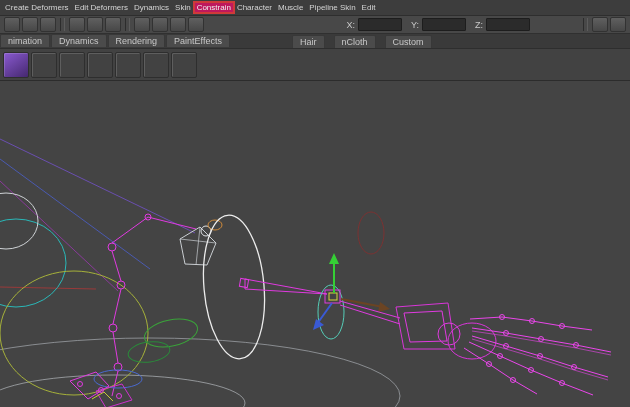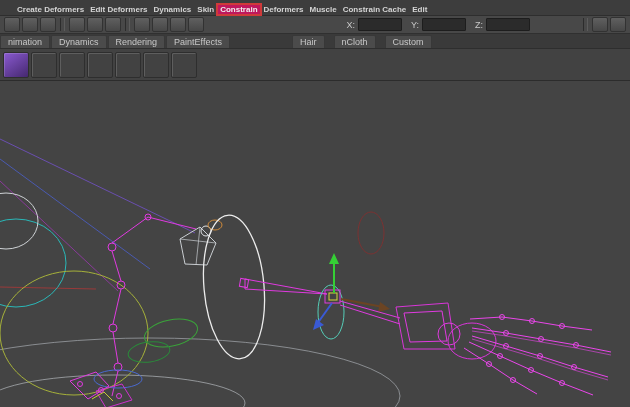--- a/index.html
+++ b/index.html
@@ -2,39 +2,39 @@
 <html><head>
 <meta charset="utf-8">
 <style>
   html,body{margin:0;padding:0;background:#333;}
   #app{position:relative;width:630px;height:407px;overflow:hidden;
        font-family:"Liberation Sans",sans-serif;font-size:9px;color:#d6d6d6;
        background:#444;user-select:none;}
 
   
   .menubar{position:relative;z-index:40;height:15px;background:#3d3d3d;
-           border-bottom:1px solid #2e2e2e;display:flex;align-items:flex-end;padding:0 14px;font-weight:bold;}
+           border-bottom:1px solid #2e2e2e;display:flex;align-items:center;padding:0 2px;}
   .menu-item{padding:1px 2px;margin:0 1px;font-size:8px;color:#d4d4d4;white-space:nowrap;cursor:default;}
   .menu-item.active{background:#be185d;color:#f0f0f0;position:relative;}
   .menu-item.active::after{content:"";position:absolute;left:-2px;top:-1px;right:-2px;bottom:-1px;
            border:2px solid #cf3a3a;pointer-events:none;}
 
   
   .statusline{position:relative;z-index:20;height:17px;background:#484848;border-bottom:1px solid #303030;
            display:flex;align-items:center;padding:0 3px;}
   .sl-sep{width:3px;height:13px;border-left:1px solid #2c2c2c;border-right:1px solid #5c5c5c;margin:0 3px;}
   .sl-icon{width:14px;height:13px;margin:0 1px;background:linear-gradient(#606060,#474747);
            border:1px solid #323232;border-radius:2px;}
   .xyz-group{display:flex;align-items:center;gap:3px;margin-left:auto;margin-right:50px;}
   .xyz-label{font-size:9px;color:#c8c8c8;margin-left:6px;}
   .xyz-input{width:42px;height:11px;background:#2b2b2b;border:1px solid #1d1d1d;border-radius:1px;}
 
   
   .shelftab-row{position:relative;z-index:20;height:14px;background:#3a3a3a;
-           border-bottom:1px solid #2e2e2e;display:flex;align-items:center;}
+           border-bottom:1px solid #2e2e2e;display:flex;align-items:flex-start;}
   .shelf-tab{padding:1px 7px 1px 7px;font-size:9px;color:#c8c8c8;background:#4b4b4b;
            border:1px solid #383838;border-bottom:none;margin-right:1px;border-radius:2px 2px 0 0;white-space:nowrap;}
   .tabs-right{position:absolute;left:292px;bottom:0;display:flex;gap:8px;}
 
   
   .shelf-row{position:relative;z-index:5;height:31px;background:#424242;border-bottom:1px solid #2c2c2c;
            display:flex;align-items:center;padding:0 3px;}
   .shelf-icon{width:24px;height:24px;margin-right:2px;border:1px solid #2e2e2e;border-radius:2px;
            box-shadow:inset 1px 1px 0 rgba(255,255,255,.15);}
   .si1{background:linear-gradient(145deg,#8a5ad0,#45286f);}
@@ -65,23 +65,23 @@
 <div id="app">
 
   <div class="menubar">
     <div class="menu-item">Create Deformers</div>
     <div class="menu-item">Edit Deformers</div>
     <div class="menu-item">Dynamics</div>
     <div class="menu-item">Skin</div>
     <div class="menu-item active">
       <span>Constrain</span>
     </div>
-    <div class="menu-item">Deformers</div>
+    <div class="menu-item">Character</div>
     <div class="menu-item">Muscle</div>
-    <div class="menu-item">Constrain Cache</div>
+    <div class="menu-item">Pipeline Skin</div>
     <div class="menu-item">Edit</div>
   </div>
 
   <div class="statusline">
     <div class="sl-icon"></div>
     <div class="sl-icon"></div>
     <div class="sl-icon"></div>
     <div class="sl-sep"></div>
     <div class="sl-icon"></div>
     <div class="sl-icon"></div>

